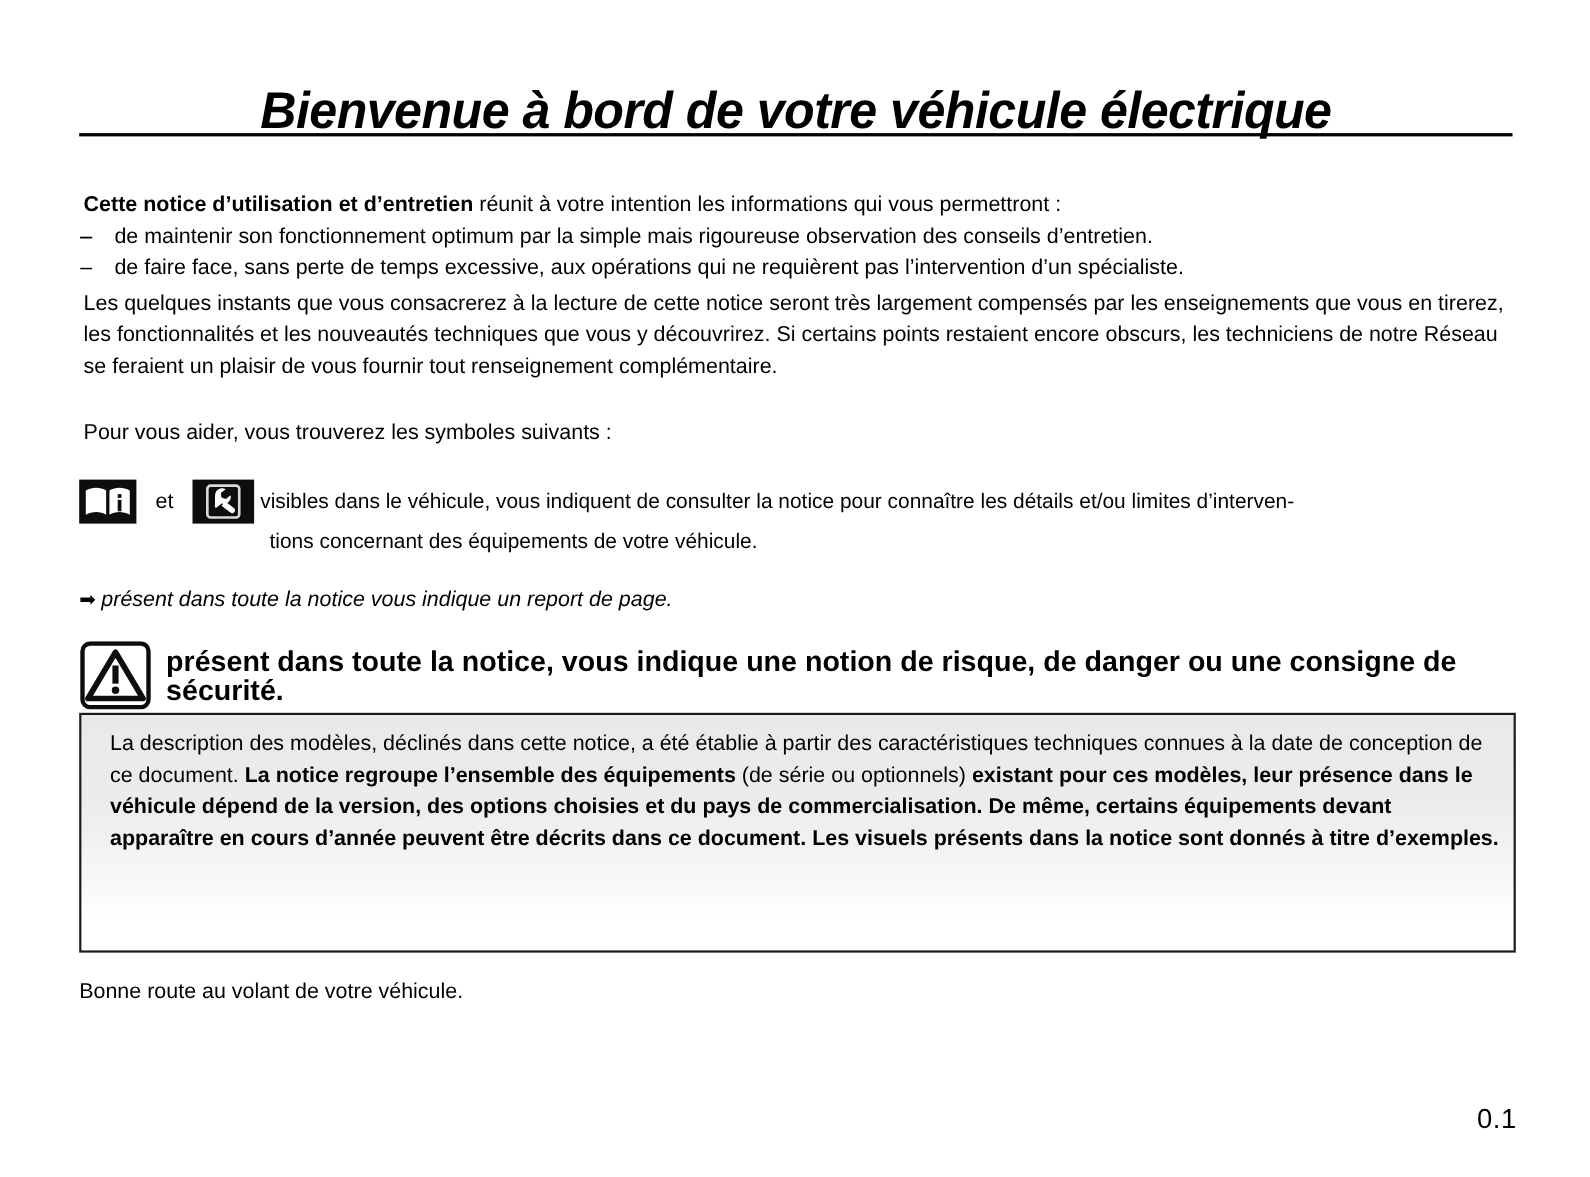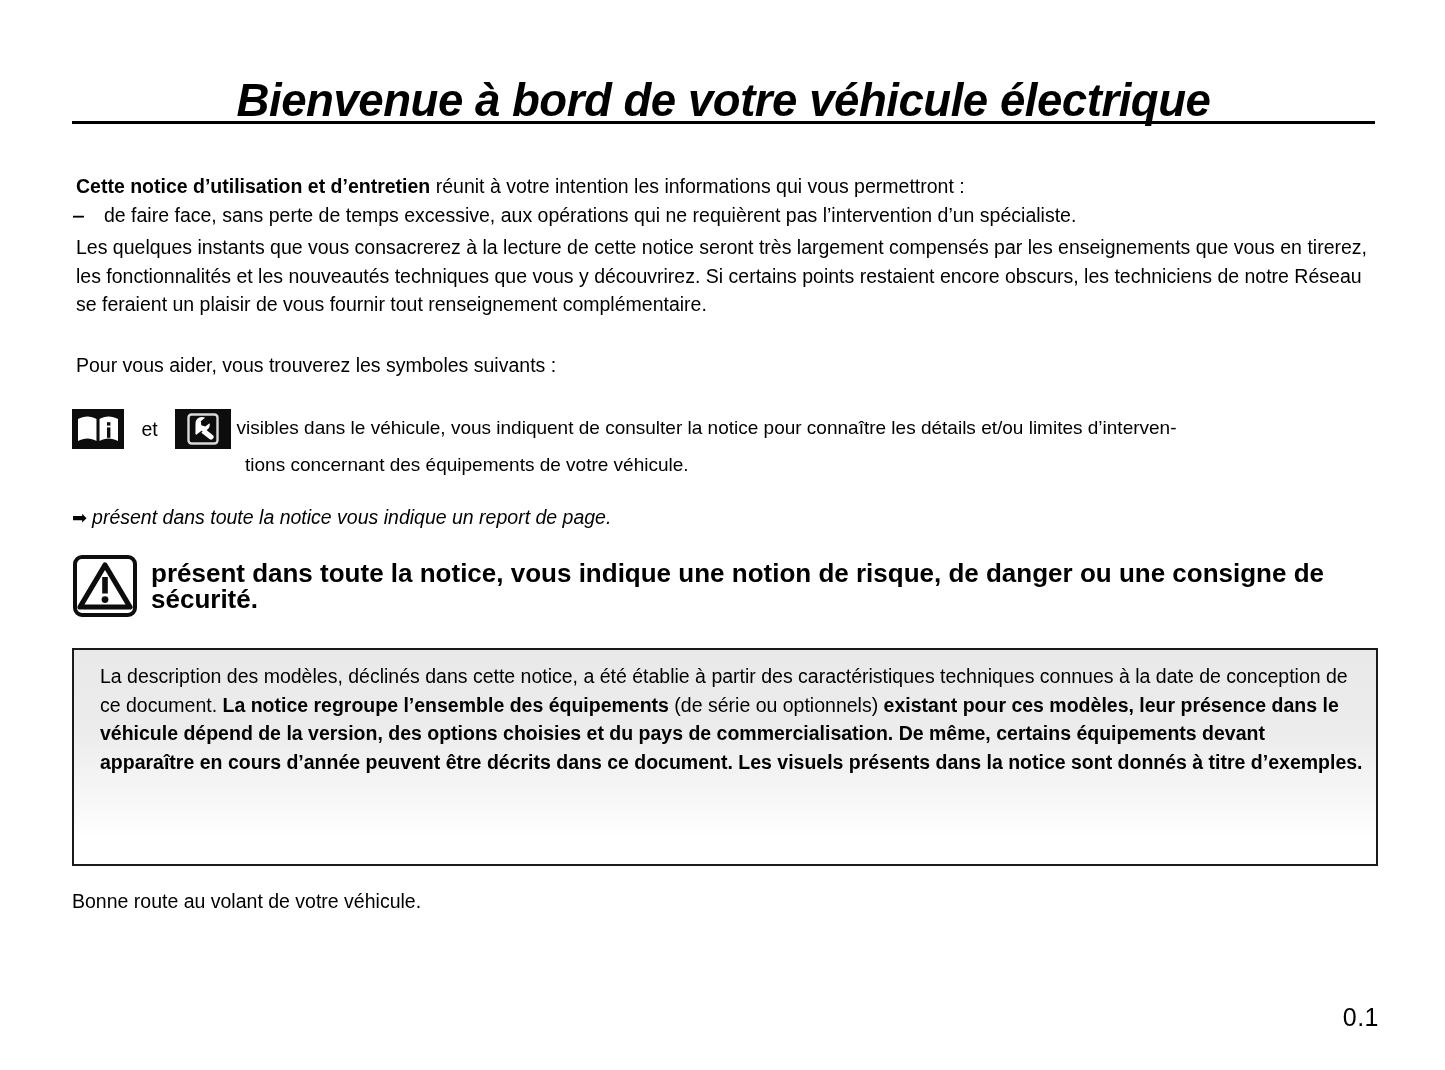--- a/index.html
+++ b/index.html
@@ -221,20 +221,21 @@
     <p class="para lead">
       <span class="bold">Cette notice d’utilisation et d’entretien</span><span> réunit à votre intention les informations qui vous permettront :</span>
     </p>
 
     <ul class="dash-list">
       <li>
         <span class="dash">–</span>
       </li>
       <li>
         <span class="dash">–</span>
+        <span>de maintenir son fonctionnement optimum par la simple mais rigoureuse observation des conseils d’entretien.</span>
       </li>
       <li>
         <span class="dash">–</span>
         <span>de faire face, sans perte de temps excessive, aux opérations qui ne requièrent pas l’intervention d’un spécialiste.</span>
       </li>
     </ul>
 
     <p class="para">Les quelques instants que vous consacrerez à la lecture de cette notice seront très largement compensés par les enseignements que vous en tirerez, les fonctionnalités et les nouveautés techniques que vous y découvrirez. Si certains points restaient encore obscurs, les techniciens de notre Réseau se feraient un plaisir de vous fournir tout renseignement complémentaire.</p>
 
     <div class="gap-md"></div>

